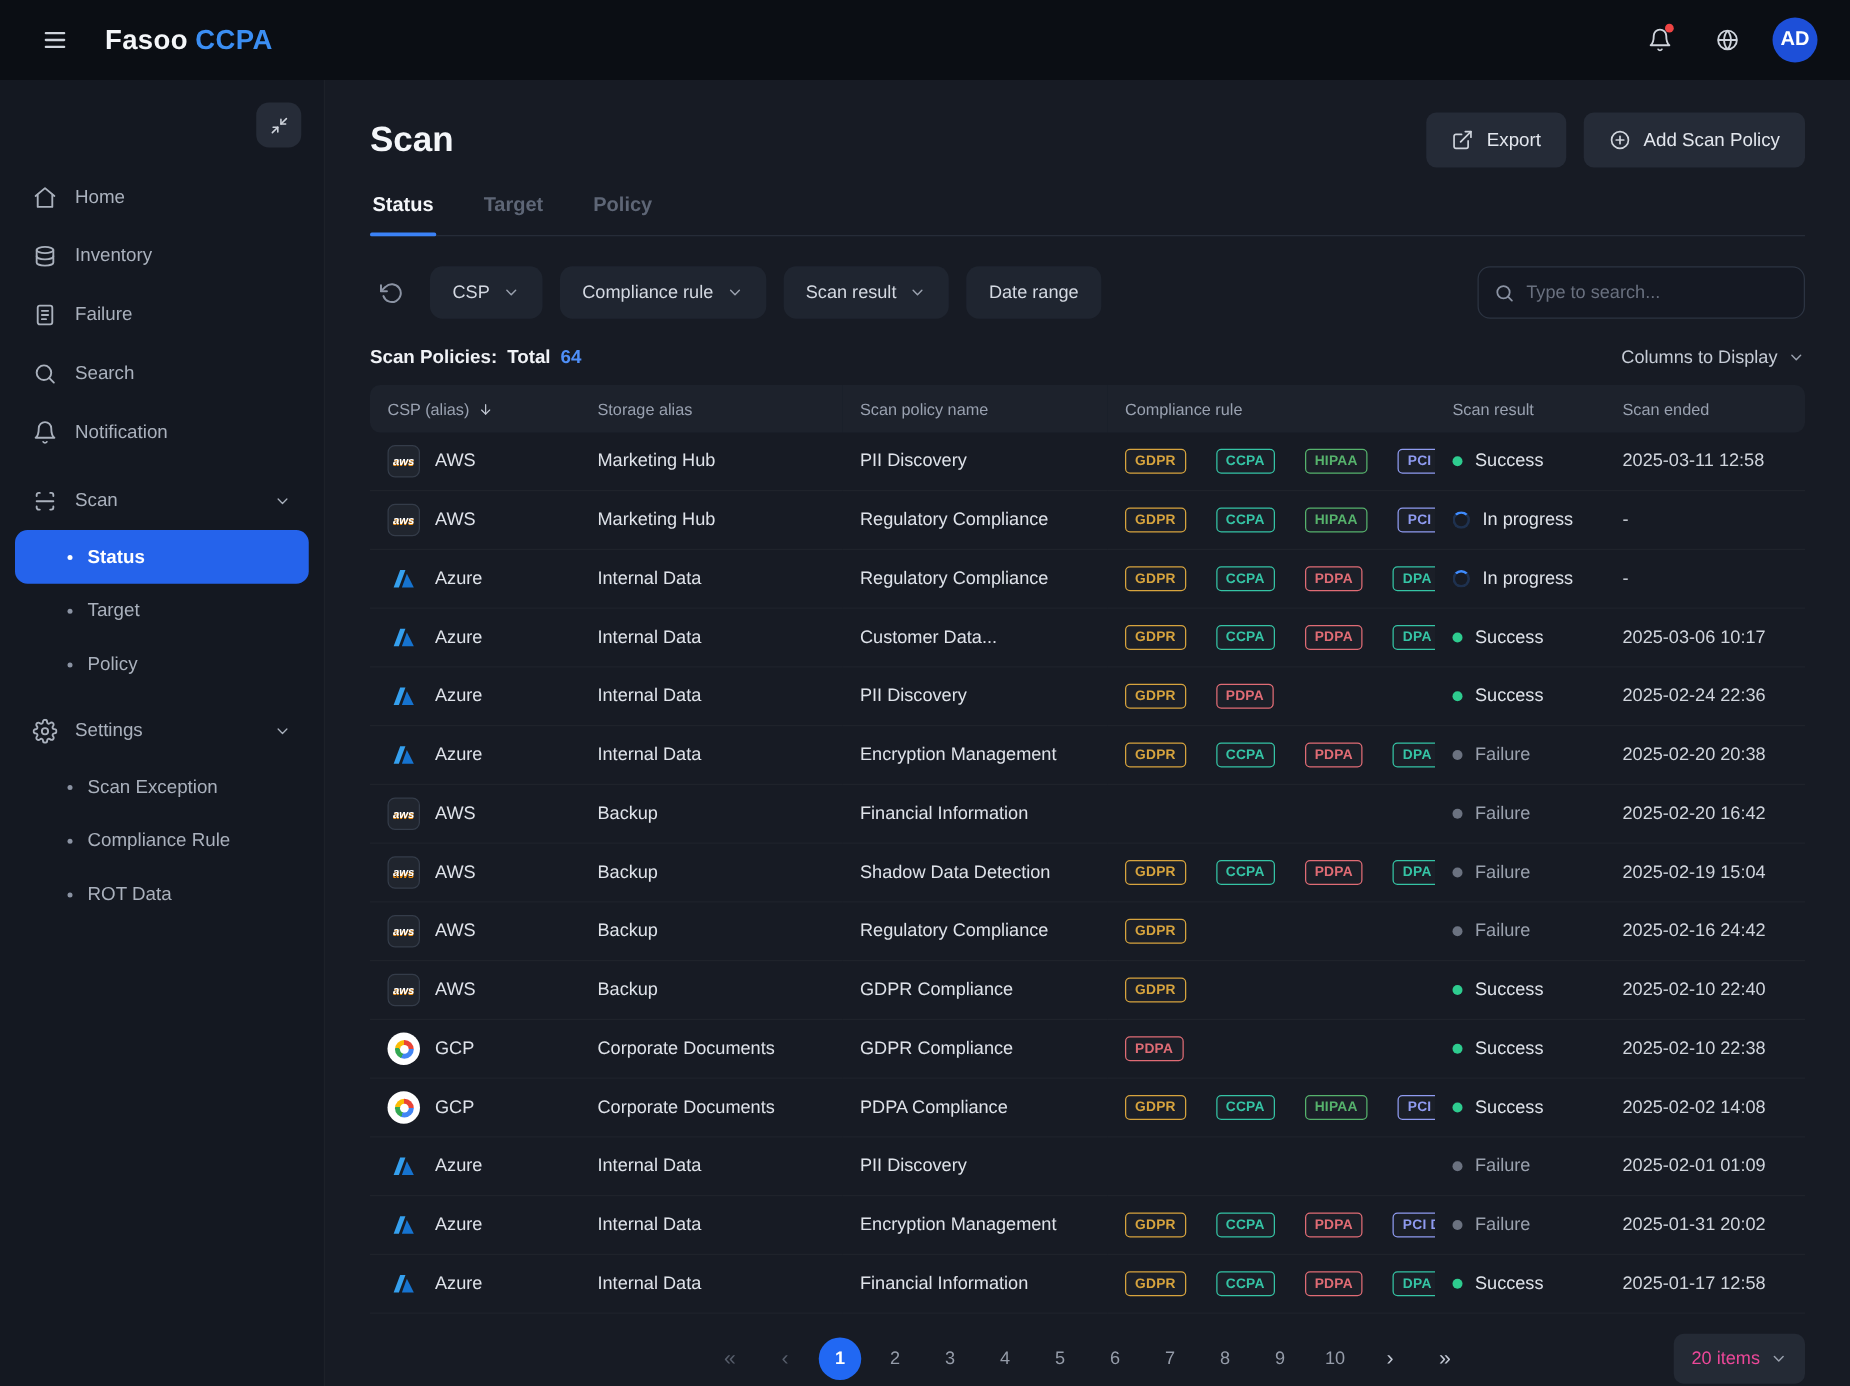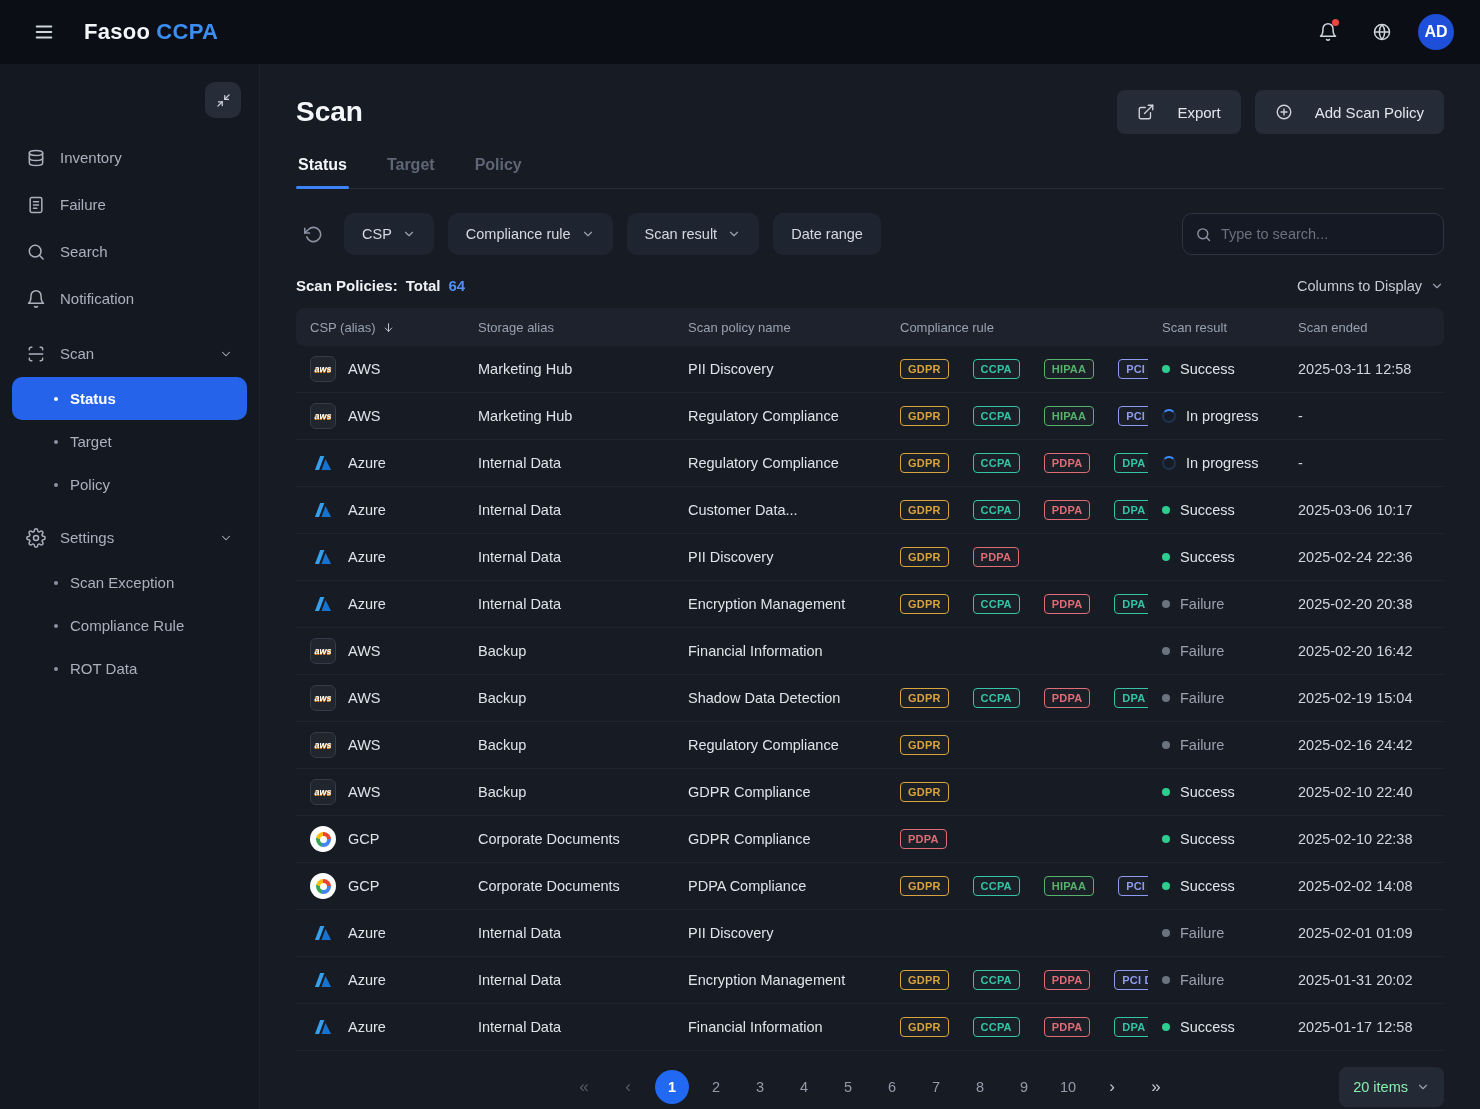--- a/index.html
+++ b/index.html
@@ -31,21 +31,21 @@
   .nav-chev{margin-left:auto;display:inline-flex;color:#aab1bd}
   .nav-sub{height:43px;display:flex;align-items:center;gap:12px;padding:0 14px 0 42px;color:#aab1bd;font-size:15px;border-radius:10px}
   .nav-sub .dot{width:4px;height:4px;border-radius:50%;background:#8b93a3;flex:none}
   .nav-sub.active{background:#2563eb;color:#fff;font-weight:700}
   .nav-sub.active .dot{background:#fff}
 
   
   .page-header{display:flex;align-items:center;justify-content:space-between}
   .page-title{font-size:28px;font-weight:700;color:#f4f6f9}
   .header-actions{display:flex;gap:14px}
-  .btn{display:inline-flex;align-items:center;gap:22px;background:#252b37;color:#e2e6ed;font-size:15px;height:44px;padding:0 20px;border-radius:8px}
+  .btn{display:inline-flex;align-items:center;gap:10px;background:#252b37;color:#e2e6ed;font-size:15px;height:44px;padding:0 20px;border-radius:8px}
   .btn svg{color:#cfd4dc}
 
   
   .tabs{margin-top:22px;display:flex;gap:36px;border-bottom:1px solid #262c38}
   .tab{font-size:16px;color:#5e6676;padding:0 2px 14px;font-weight:700;position:relative}
   .tab.active{color:#f4f6f9}
   .tab.active::after{content:"";position:absolute;left:0;right:0;bottom:-1px;height:3px;background:#3b82f6;border-radius:2px}
 
   
   .filter-row{margin-top:24px;display:flex;align-items:center;gap:14px}
@@ -90,21 +90,21 @@
   .spinner{width:14px;height:14px;border-radius:50%;border:2px solid;flex:none}
   .ended{color:#d0d5dd}
 
   
   .footer{margin-top:auto;padding:16px 0 20px;display:flex;align-items:center;position:relative}
   .pagination{position:absolute;left:50%;transform:translateX(-50%);display:flex;align-items:center;gap:10px}
   .pg{width:34px;height:34px;display:inline-flex;align-items:center;justify-content:center;font-size:14.5px;color:#959ca9;border-radius:50%}
   .pg.nav{font-size:17px;color:#c3c9d4}
   .pg.nav.muted{color:#565d6a}
   .pg.active{background:#2168f3;color:#fff;font-weight:700}
-  .items-btn{margin-left:auto;height:40px;background:#242a35;border-radius:8px;padding:0 14px;display:inline-flex;align-items:center;gap:8px;color:#86efac;font-size:14.5px}
+  .items-btn{margin-left:auto;height:40px;background:#242a35;border-radius:8px;padding:0 14px;display:inline-flex;align-items:center;gap:8px;color:#ec4899;font-size:14.5px}
   .items-btn .chev{display:inline-flex;color:#9aa1ae}
 </style>
 </head>
 <body>
 
 <div class="app">
 
   <header class="topbar">
     <button class="icon-btn">
       <svg width="22" height="22" viewBox="0 0 24 24" fill="none" stroke="currentColor" stroke-width="2" stroke-linecap="round">
@@ -143,20 +143,29 @@
               <polyline points="20 10 14 10 14 4"></polyline>
               <line x1="14" y1="10" x2="21" y2="3"></line>
               <line x1="3" y1="21" x2="10" y2="14"></line>
             </svg>
         </button>
       </div>
       <nav id="sidebar-nav">
           <div class="nav-item">
             <span class="nav-icon">
               <svg width="20" height="20" viewBox="0 0 24 24" fill="none" stroke="currentColor" stroke-width="1.8" stroke-linecap="round" stroke-linejoin="round">
+                <path d="M3 10.5 12 3l9 7.5"></path>
+                <path d="M5 9.8V21h14V9.8"></path>
+              </svg>
+            </span>
+            <span class="nav-label">Home</span>
+          </div>
+          <div class="nav-item">
+            <span class="nav-icon">
+              <svg width="20" height="20" viewBox="0 0 24 24" fill="none" stroke="currentColor" stroke-width="1.8" stroke-linecap="round" stroke-linejoin="round">
                 <ellipse cx="12" cy="6" rx="8" ry="3"></ellipse>
                 <path d="M4 6v12c0 1.7 3.6 3 8 3s8-1.3 8-3V6"></path>
                 <path d="M4 12c0 1.7 3.6 3 8 3s8-1.3 8-3"></path>
               </svg>
             </span>
             <span class="nav-label">Inventory</span>
           </div>
           <div class="nav-item">
             <span class="nav-icon">
               <svg width="20" height="20" viewBox="0 0 24 24" fill="none" stroke="currentColor" stroke-width="1.8" stroke-linecap="round" stroke-linejoin="round">

